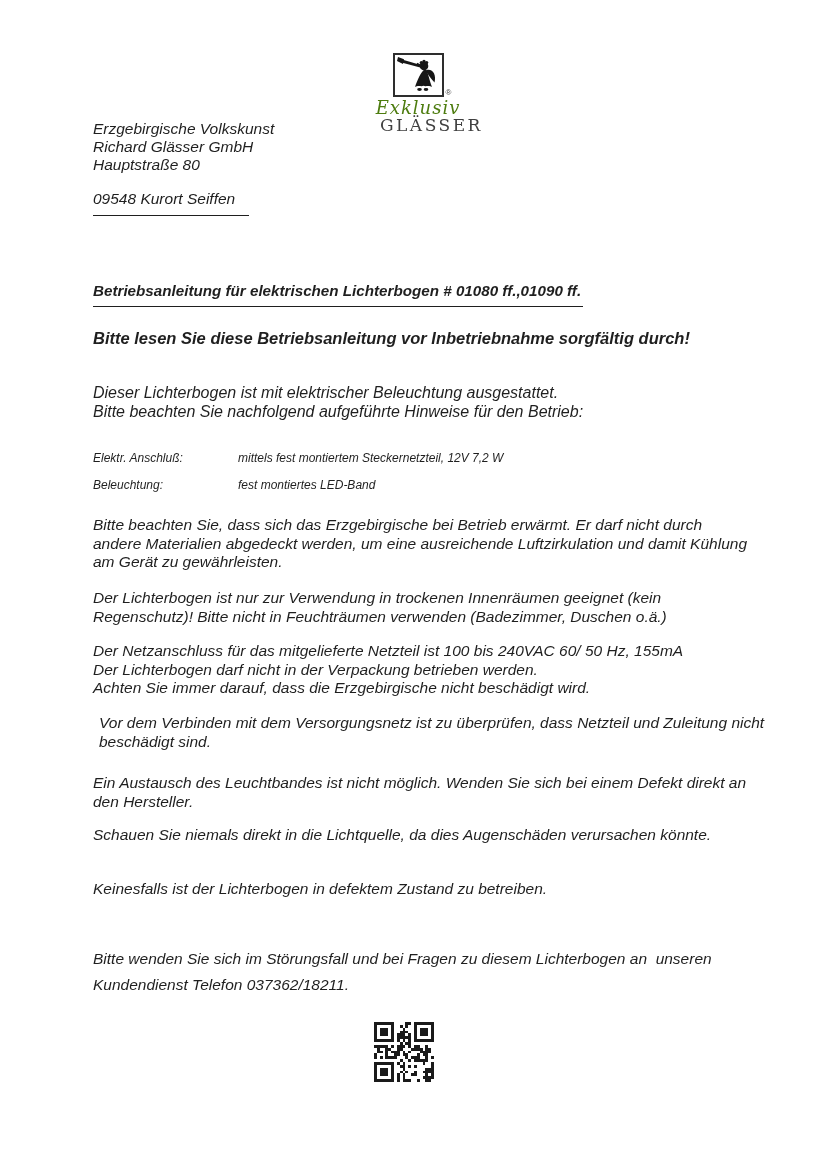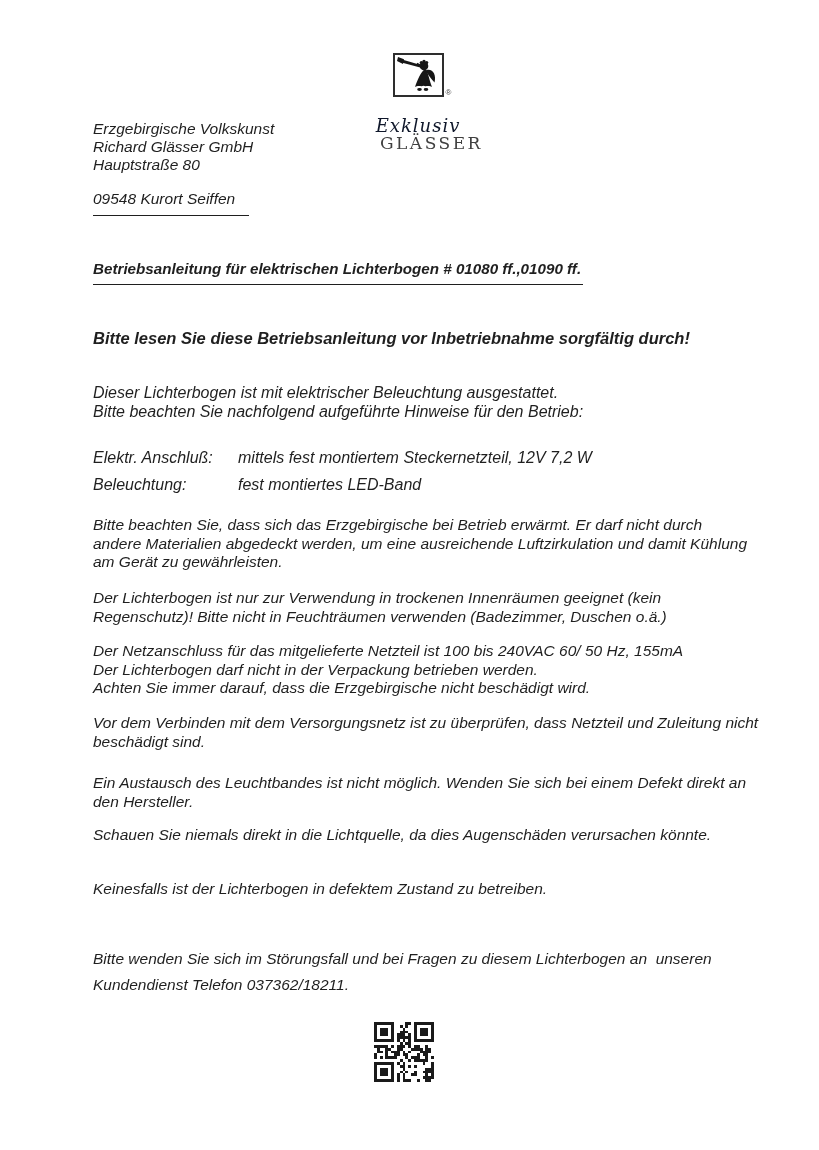--- a/index.html
+++ b/index.html
@@ -10,49 +10,49 @@
   }
   .line { white-space:pre; }
 
   
   .logo { position:absolute; left:368px; top:53px; width:100px; text-align:center; font-style:normal; }
   .logo-box { width:47px; height:40px; border:2px solid #2e2e2e; margin:0 auto; position:relative; background:#fff; }
   .logo-box svg { display:block; width:100%; height:100%; }
   .reg-mark { position:absolute; right:-10px; bottom:-2px; font-size:8px; color:#444; font-style:normal; }
   .brand-script {
     font-family:"DejaVu Serif", serif; font-style:italic; font-size:18px;
-    color:#0f172a; margin-top:20px; letter-spacing:1px; line-height:17px;
+    color:#4d7c0f; margin-top:2px; letter-spacing:1px; line-height:17px;
   }
   .brand-word {
     font-family:"DejaVu Serif", serif; font-style:normal; font-size:17px;
     color:#404040; letter-spacing:2.5px; line-height:18px;margin-left:12px;
   }
 
   
   .sender { position:absolute; left:93px; top:120px; font-size:15.5px; line-height:18px; }
   .city-line { position:absolute; left:93px; top:190px; font-size:15.5px; }
   .underlined { display:inline-block; border-bottom:1.6px solid #1f1f1f; padding-bottom:7px; padding-right:14px; }
 
   .doc-title { position:absolute; left:93px; top:260px; font-size:15.2px; font-weight:bold; }
-  .doc-title .underlined { padding-right:2px; border-bottom-width:1.8px; }
+  .doc-title .underlined { padding-right:2px; border-bottom-width:1.8px;margin-top:22px; }
 
   .subtitle { position:absolute; left:93px; top:329px; font-size:16.5px; font-weight:bold; white-space:pre; }
 
   .intro { position:absolute; left:93px; top:384px; font-size:16px; line-height:18.5px; }
 
-  .specs { position:absolute; left:93px; top:449px; font-size:16px; }
+  .specs { position:absolute; left:93px; top:449px; font-size:12px; }
   .spec-row { display:flex; line-height:18px; margin-bottom:9px; }
   .spec-label { width:145px; white-space:pre; }
   .spec-value { white-space:pre; }
 
   .para { position:absolute; left:93px; font-size:15.5px; line-height:18.5px; }
   .para-0 { top:516px; }
   .para-1 { top:589px; }
   .para-2 { top:642px; }
-  .para-3 { top:714px; }
+  .para-3 { top:714px;margin-left:6px; }
   .para-4 { top:774px; }
   .para-5 { top:826px; }
   .para-6 { top:880px; }
   .para-7 { top:946px; line-height:26px; }
 
   .qr { position:absolute; left:373px; top:1022px; width:62px; height:60px; }
   .qr svg { width:100%; height:100%; }
 </style>
 </head>
 <body>

